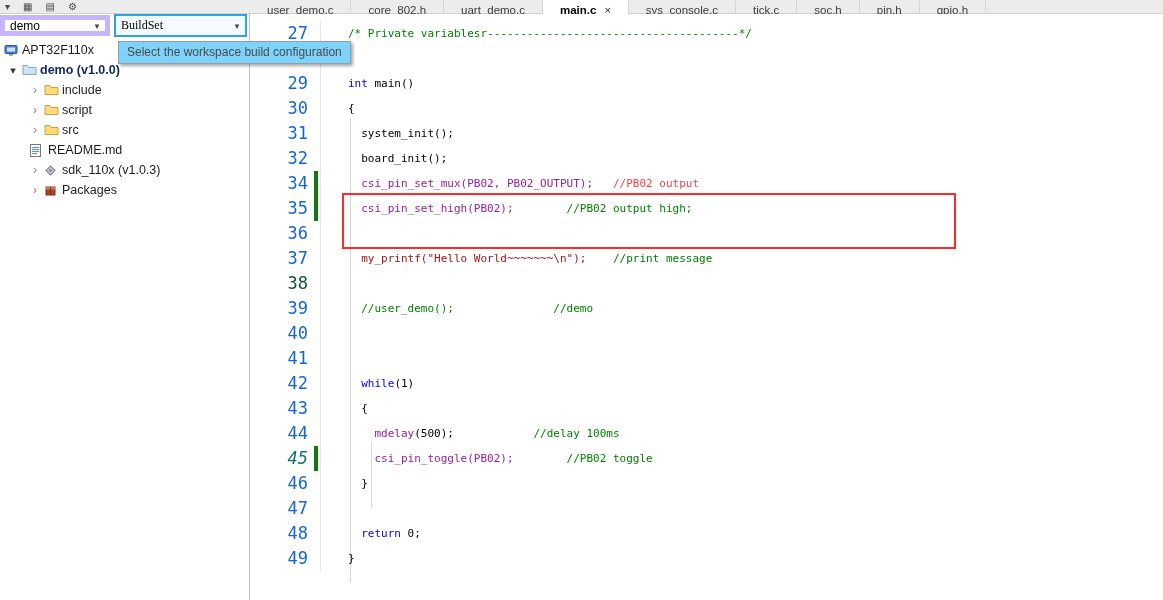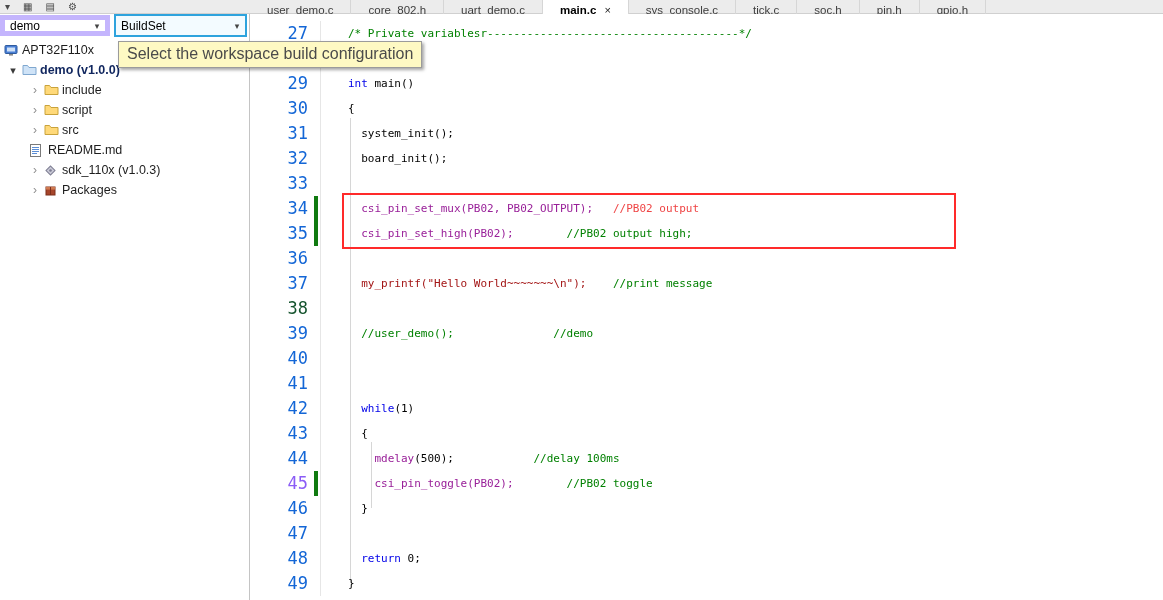--- a/index.html
+++ b/index.html
@@ -15,21 +15,21 @@
   .tab{display:flex;align-items:center;padding:0 17px;font-size:11.5px;color:#3d3d3d;
        border-right:1px solid #d6d6d6;height:20px;cursor:default;white-space:nowrap;}
   .tab.active{background:#ffffff;color:#000;font-weight:bold;}
   .tab .close{margin-left:8px;font-size:11px;color:#222;font-weight:normal;}
 
   
   #sidebar{position:absolute;left:0;top:14px;width:250px;bottom:0;background:#fff;
            border-right:1px solid #c4c4c4;box-sizing:border-box;}
   .combo{position:absolute;display:flex;align-items:center;background:#fff;box-sizing:border-box;}
   #combo-target{left:0;top:1px;width:110px;height:21px;border:5px solid #c4b5fd;}
-  #combo-build{left:114px;top:0;width:133px;height:23px;border:2px solid #2ea3dd;background:#f3fbff;}
+  #combo-build{left:114px;top:0;width:133px;height:23px;border:2px solid #2ea3dd;background:#f3fbff;font-family:Liberation Serif, serif;}
   .combo-val{flex:1;padding-left:5px;font-size:12px;color:#000;}
   .combo-arrow{width:16px;text-align:center;font-size:9px;color:#444;}
   #tree{position:absolute;left:0;top:26px;right:1px;}
   .tree-row{height:20px;display:flex;align-items:center;font-size:12.5px;color:#1d1d1d;cursor:default;}
   .tree-row .exp{width:18px;text-align:center;font-size:12px;color:#8f8f8f;flex:none;}
   .tree-row .exp.open{color:#3a3a3a;font-size:11px;}
   .tree-row .ticon{width:18px;display:flex;align-items:center;flex:none;}
   .tree-row .tlabel{white-space:nowrap;}
   .tree-row.bold .tlabel{font-weight:bold;color:#10265e;}
 
@@ -41,22 +41,22 @@
   .ln{width:58px;flex:none;text-align:right;padding-right:4px;
       font-family:"DejaVu Sans Mono",monospace;font-size:17px;line-height:25px;}
   .chbar{width:8px;flex:none;position:relative;}
   .chbar .bar{position:absolute;left:2px;top:0;width:4px;height:25px;background:#107a10;}
   .code{border-left:1px solid #e6e6e6;padding-left:27px;white-space:pre;
         font-family:"DejaVu Sans Mono",monospace;font-size:11px;line-height:25px;}
   #highlight-box{position:absolute;left:92px;width:614px;border:2px solid #ff2a2a;
                  box-sizing:border-box;z-index:5;pointer-events:none;}
 
   
-  #tooltip{position:absolute;left:118px;top:41px;background:#fef9c3;border:1px solid #9b9b9b;
-           padding:3px 8px 4px;font-size:16px;color:#4b4b4b;white-space:nowrap;
+  #tooltip{position:absolute;left:118px;top:41px;background:#7dd3fc;border:1px solid #9b9b9b;
+           padding:3px 8px 4px;font-size:12px;color:#4b4b4b;white-space:nowrap;
            box-shadow:2px 2px 3px rgba(0,0,0,0.35);z-index:100;}
 </style>
 </head>
 <body>
 
 <div id="app">
 
   <div id="topbar">
     <div id="mini-toolbar">
         <span>▾</span>
@@ -217,25 +217,20 @@
           <span class="ln" style="color: rgb(19, 102, 214);">31</span>
           <span class="chbar"></span>
           <span class="code"><span style="color: rgb(0, 0, 0);">  system_init();</span></span>
         </div>
         <div class="code-row">
           <span class="ln" style="color: rgb(19, 102, 214);">32</span>
           <span class="chbar"></span>
           <span class="code"><span style="color: rgb(0, 0, 0);">  board_init();</span></span>
         </div>
         <div class="code-row">
-          <span class="ln" style="color: rgb(19, 102, 214);">33</span>
-          <span class="chbar"></span>
-          <span class="code"></span>
-        </div>
-        <div class="code-row">
           <span class="ln" style="color: rgb(19, 102, 214);">34</span>
           <span class="chbar">
             <span class="bar"></span>
           </span>
           <span class="code"><span style="color: rgb(0, 0, 0);">  </span><span style="color: rgb(153, 32, 153);">csi_pin_set_mux(PB02, PB02_OUTPUT);</span><span style="color: rgb(0, 0, 0);">   </span><span style="color: #ef4444;">//PB02 output</span></span>
         </div>
         <div class="code-row">
           <span class="ln" style="color: rgb(19, 102, 214);">35</span>
           <span class="chbar">
             <span class="bar"></span>
@@ -281,21 +276,21 @@
           <span class="ln" style="color: rgb(19, 102, 214);">43</span>
           <span class="chbar"></span>
           <span class="code"><span style="color: rgb(0, 0, 0);">  {</span></span>
         </div>
         <div class="code-row">
           <span class="ln" style="color: rgb(19, 102, 214);">44</span>
           <span class="chbar"></span>
           <span class="code"><span style="color: rgb(0, 0, 0);">    </span><span style="color: rgb(153, 32, 153);">mdelay</span><span style="color: rgb(0, 0, 0);">(500);</span><span style="color: rgb(0, 0, 0);">            </span><span style="color: rgb(0, 128, 0);">//delay 100ms</span></span>
         </div>
         <div class="code-row">
-          <span class="ln" style="color: #8b5cf6;">45</span>
+          <span class="ln" style="color: #0f766e; font-style: italic;">45</span>
           <span class="chbar">
             <span class="bar"></span>
           </span>
           <span class="code"><span style="color: rgb(0, 0, 0);">    </span><span style="color: rgb(153, 32, 153);">csi_pin_toggle(PB02);</span><span style="color: rgb(0, 0, 0);">        </span><span style="color: rgb(0, 128, 0);">//PB02 toggle</span></span>
         </div>
         <div class="code-row">
           <span class="ln" style="color: rgb(19, 102, 214);">46</span>
           <span class="chbar"></span>
           <span class="code"><span style="color: rgb(0, 0, 0);">  }</span></span>
         </div>

